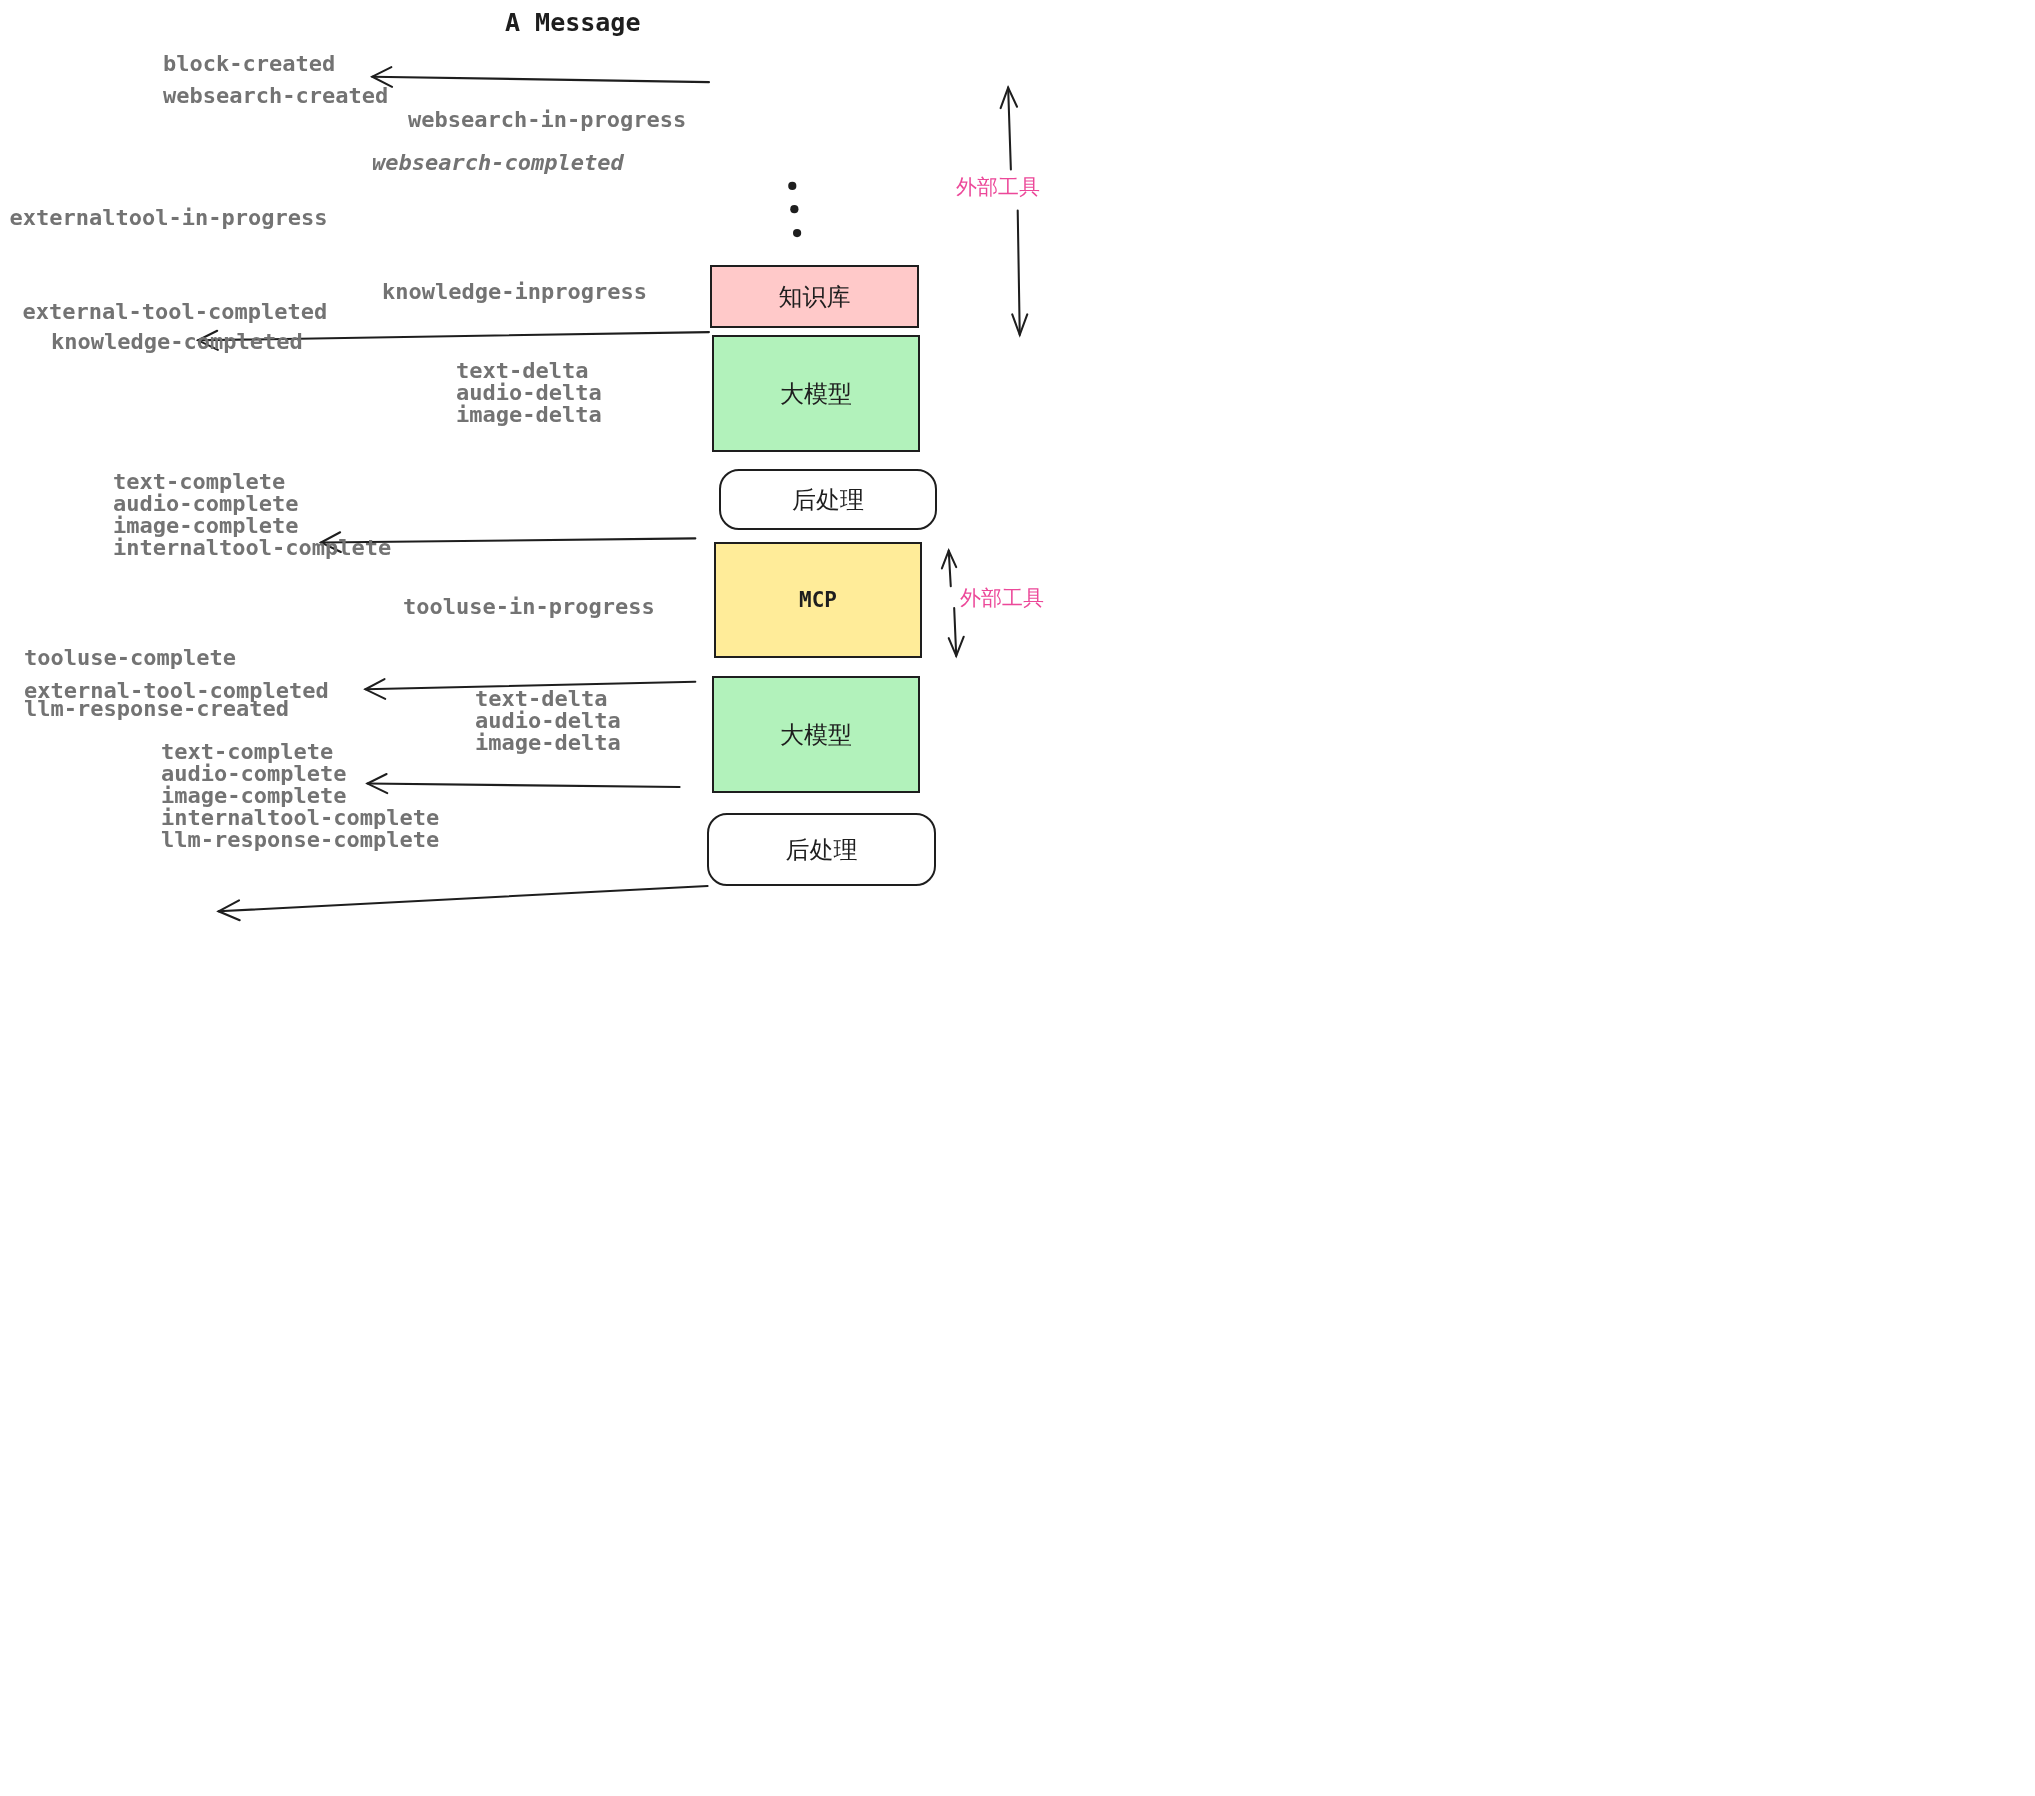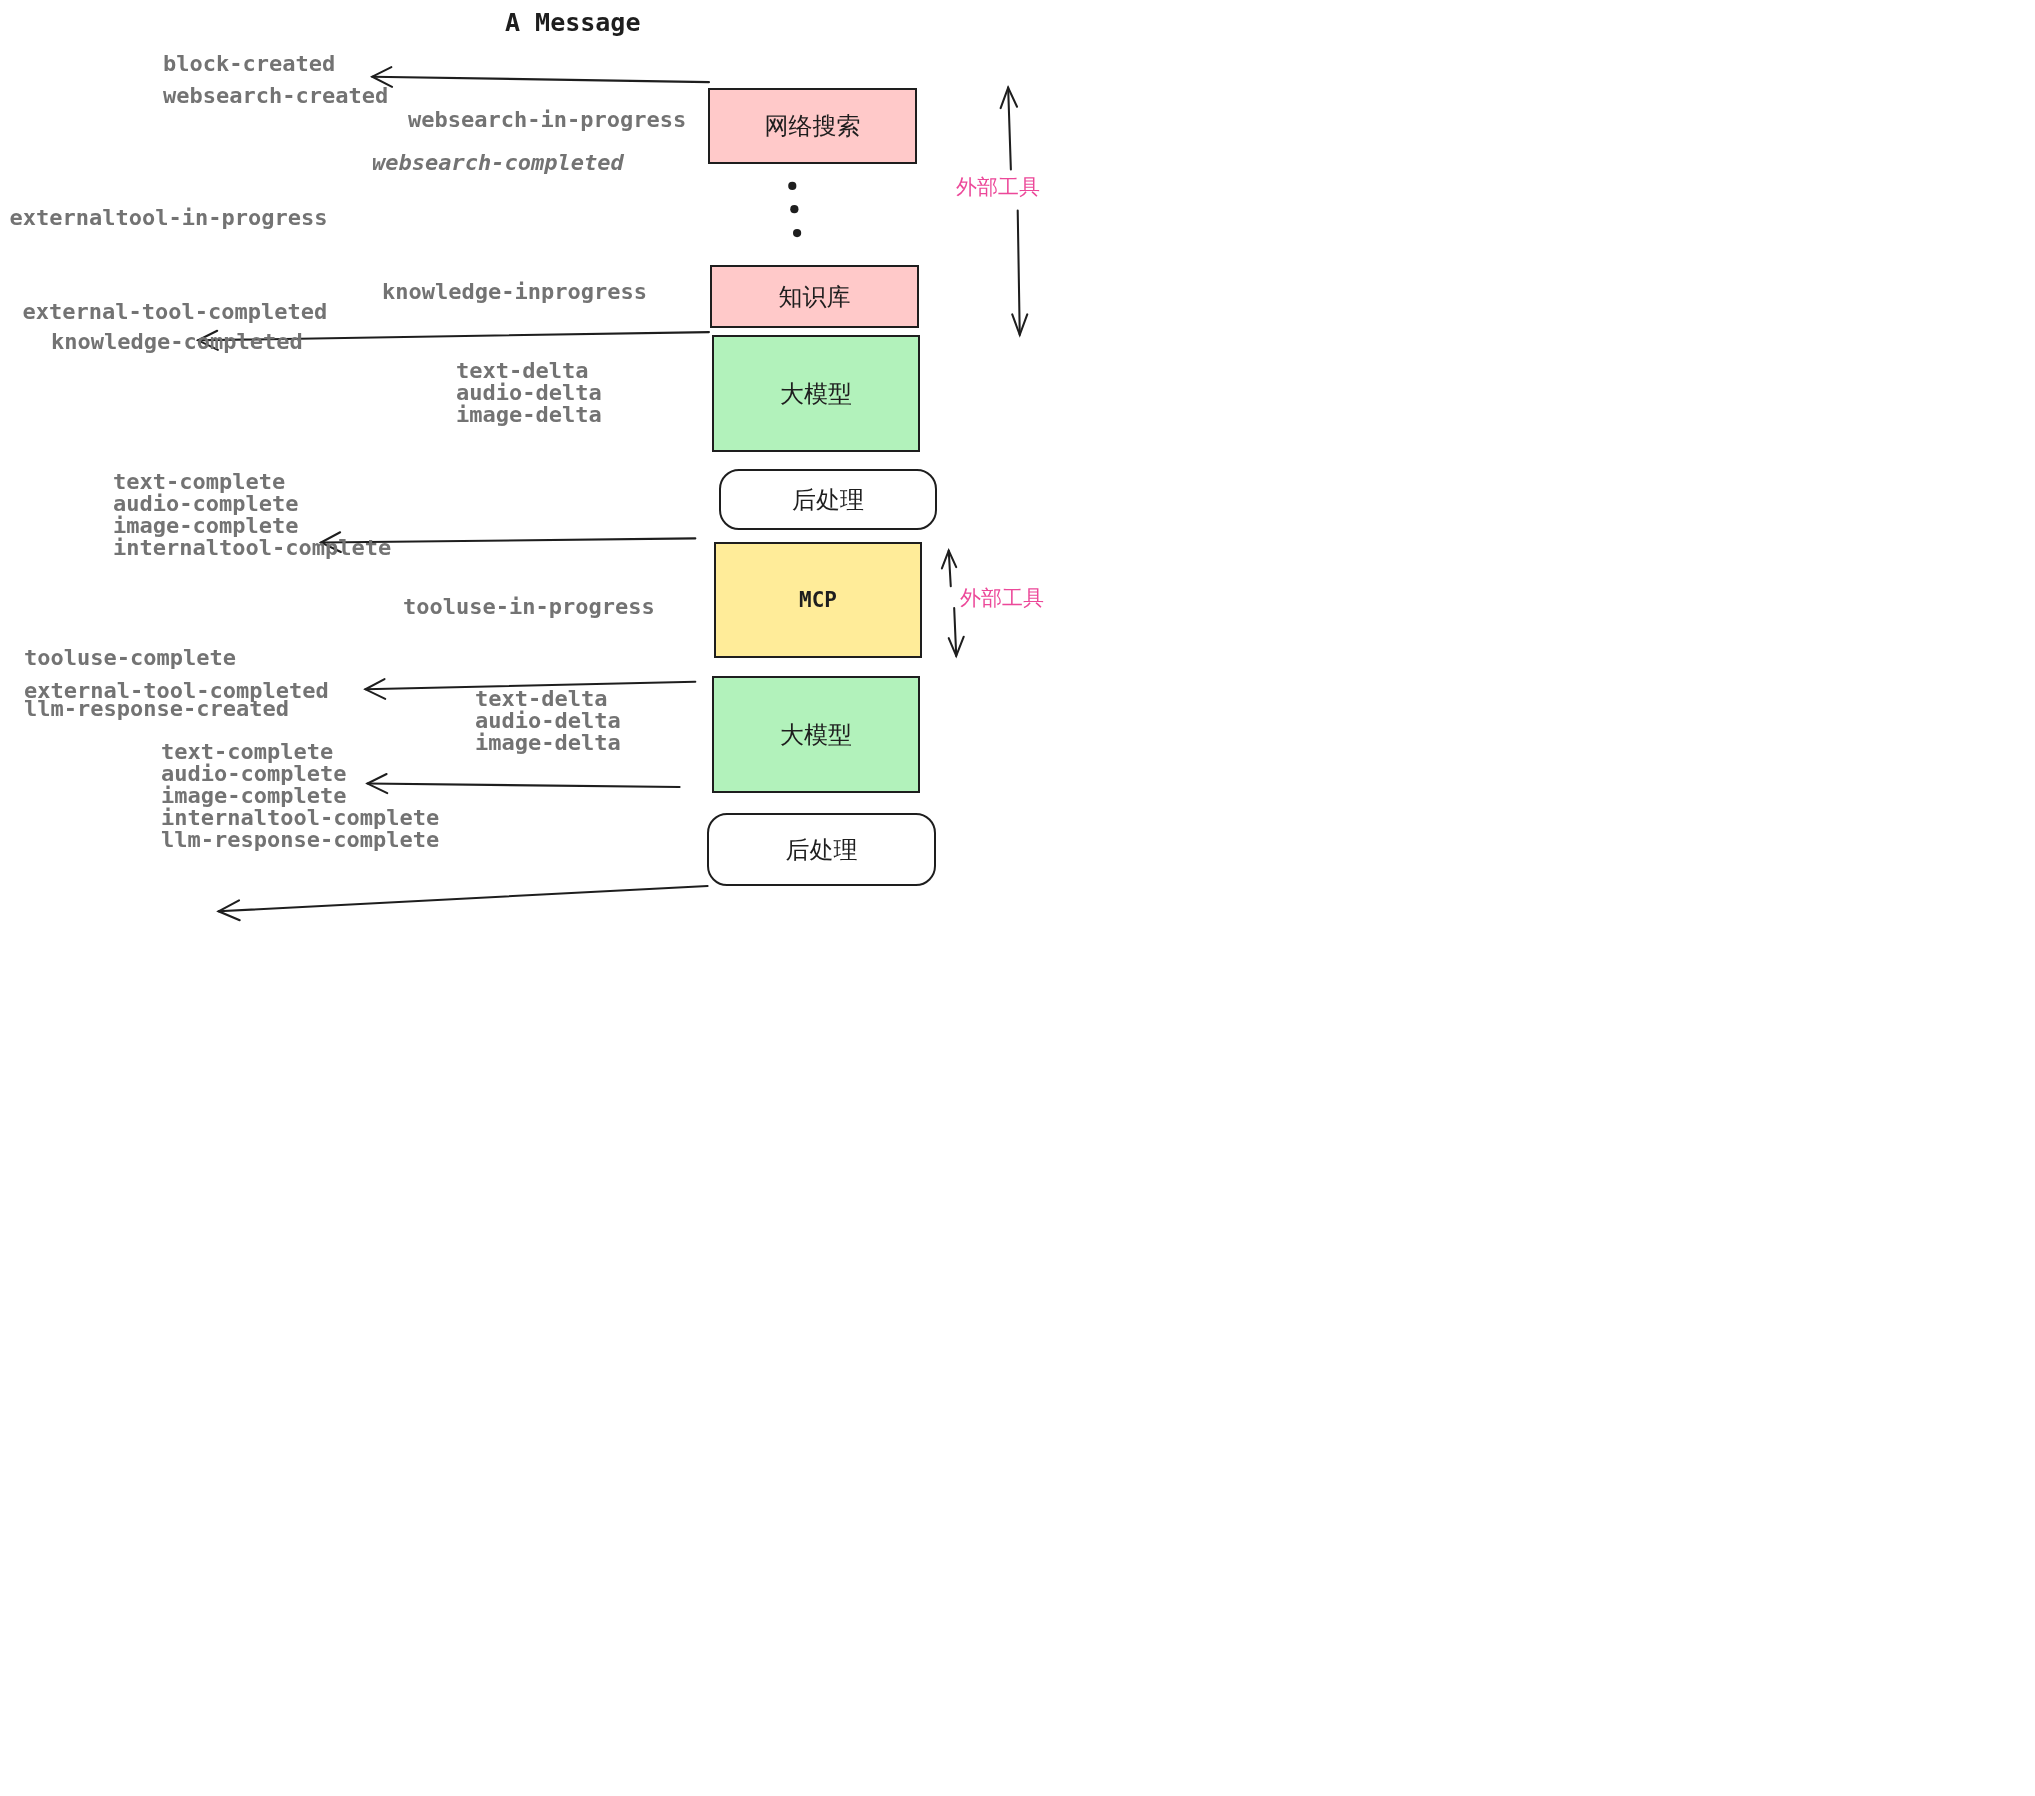--- a/index.html
+++ b/index.html
@@ -156,21 +156,20 @@
   <div class="evt-stack" style="left:161px;top:741px;">
     <div class="evt">text-complete</div>
     <div class="evt">audio-complete</div>
     <div class="evt">image-complete</div>
     <div class="evt">internaltool-complete</div>
     <div class="evt">llm-response-complete</div>
   </div>
 
   <div class="evt" style="left:5.5px;top:900px;margin-top:41px;">block-complete</div>
 
-  <div class="box pink" style="left:708px;top:88px;width:209px;height:76px;">网络搜索</div>
   <div class="box pink" style="left:710px;top:265px;width:209px;height:63px;">知识库</div>
   <div class="box green" style="left:712px;top:335px;width:208px;height:117px;">大模型</div>
   <div class="box white" style="left:719px;top:469px;width:218px;height:61px;">后处理</div>
   <div class="box yellow mono-label" style="left:714px;top:542px;width:208px;height:116px;">MCP</div>
   <div class="box green" style="left:712px;top:676px;width:208px;height:117px;">大模型</div>
   <div class="box white" style="left:707px;top:813px;width:229px;height:73px;">后处理</div>
 
   <div class="side-label" style="left:956px;top:173px;">外部工具</div>
   <div class="side-label" style="left:960px;top:584px;">外部工具</div>
 

